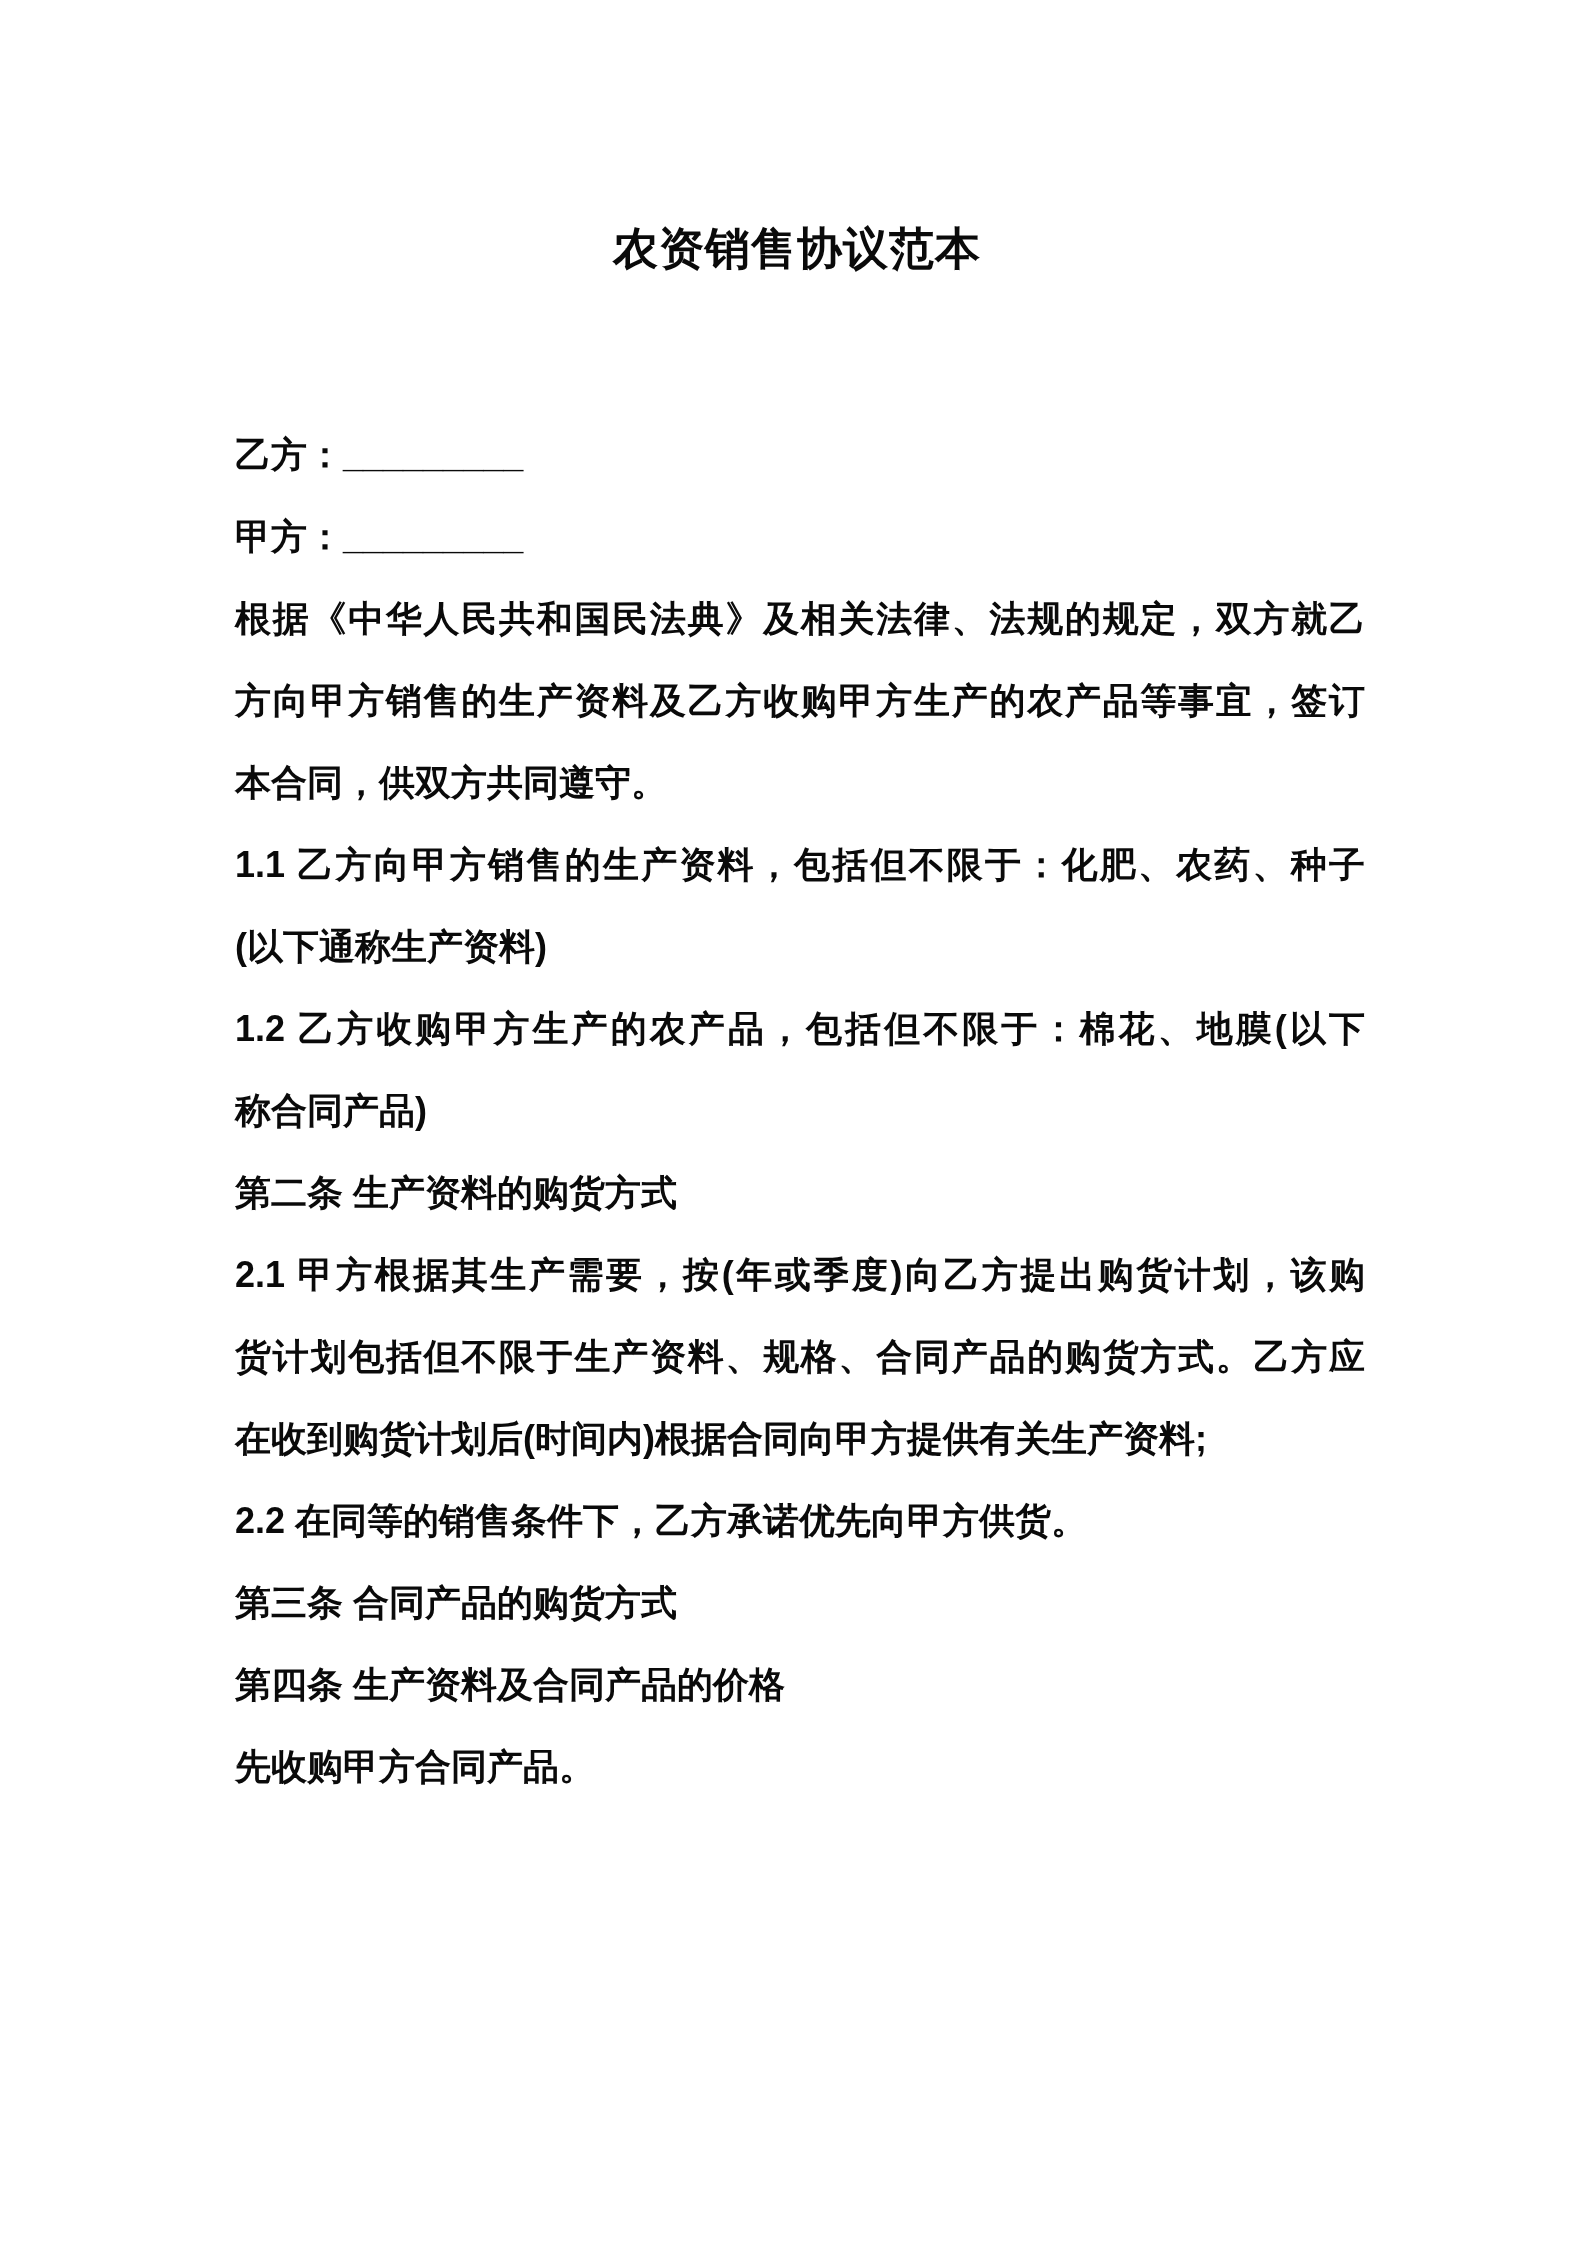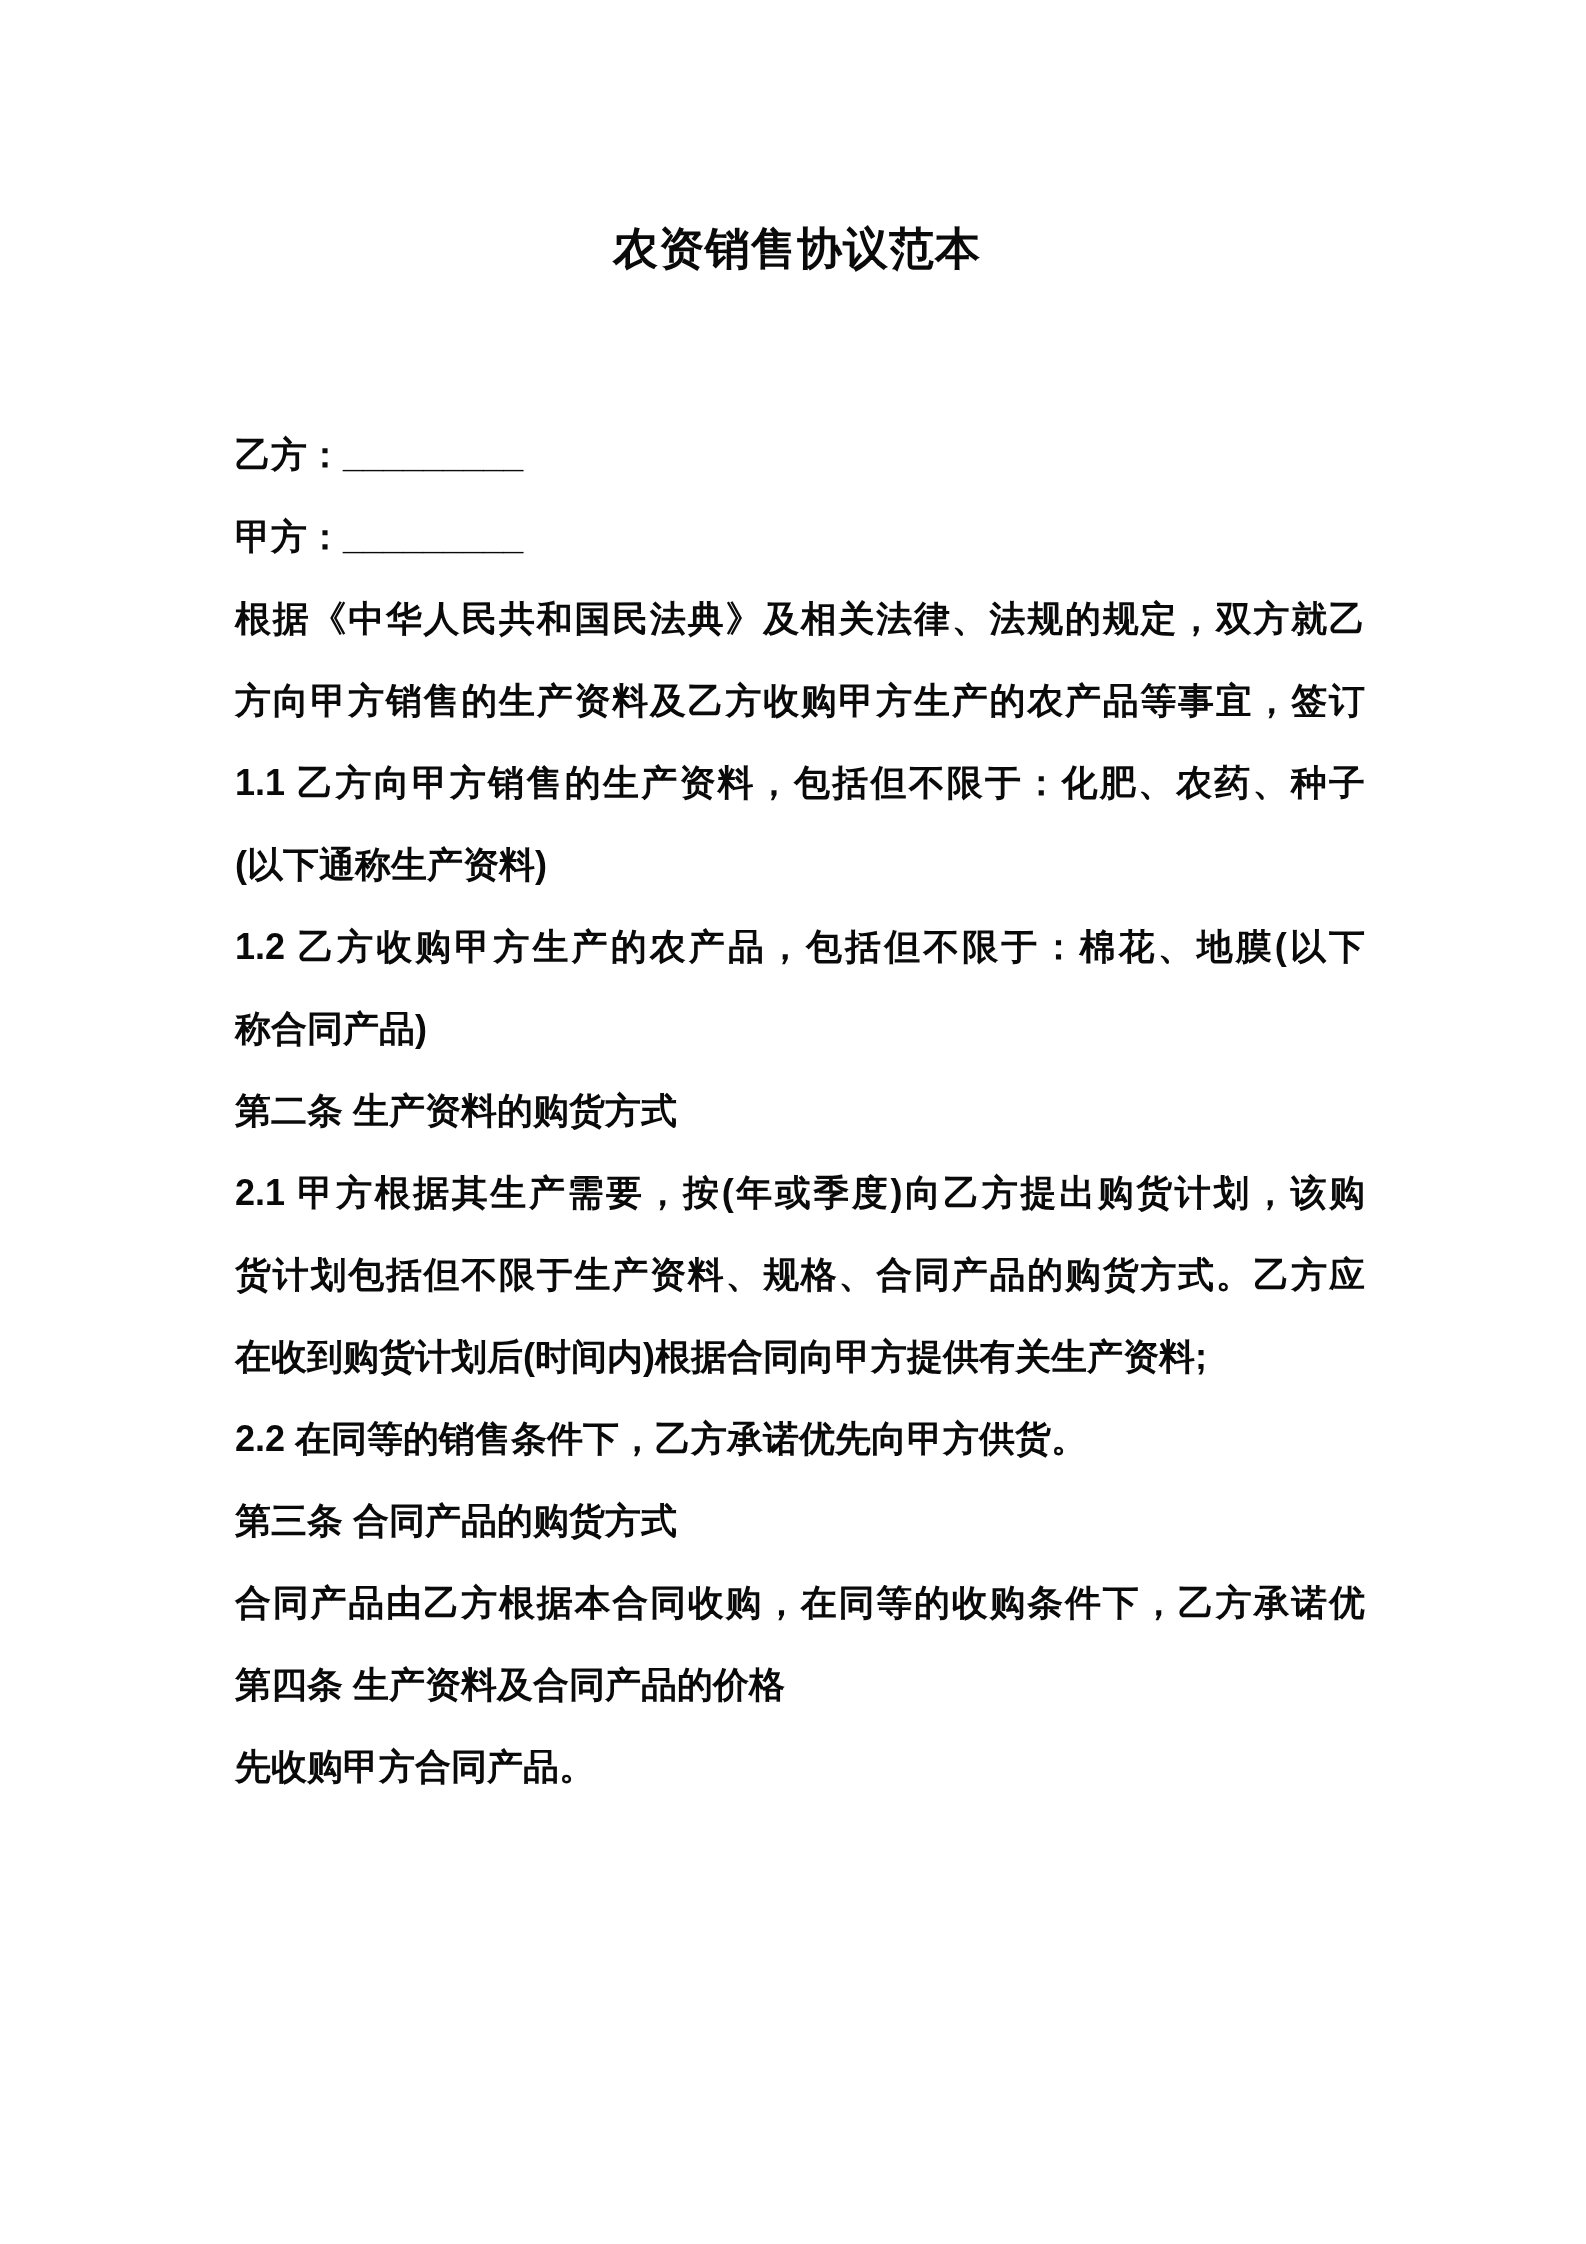--- a/index.html
+++ b/index.html
@@ -58,20 +58,21 @@
   <div class="doc-body">
 
     <div class="line">乙方：_________</div>
 
     <div class="line">甲方：_________</div>
 
     <div class="line justify">根据《中华人民共和国民法典》及相关法律、法规的规定，双方就乙</div>
 
     <div class="line justify">方向甲方销售的生产资料及乙方收购甲方生产的农产品等事宜，签订</div>
 
+    <div class="line">本合同，供双方共同遵守。</div>
 
 
     <div class="line justify">1.1 乙方向甲方销售的生产资料，包括但不限于：化肥、农药、种子</div>
 
     <div class="line">(以下通称生产资料)</div>
 
     <div class="line justify">1.2 乙方收购甲方生产的农产品，包括但不限于：棉花、地膜(以下</div>
 
     <div class="line">称合同产品)</div>
 
@@ -80,20 +81,19 @@
     <div class="line justify">2.1 甲方根据其生产需要，按(年或季度)向乙方提出购货计划，该购</div>
 
     <div class="line justify">货计划包括但不限于生产资料、规格、合同产品的购货方式。乙方应</div>
 
     <div class="line">在收到购货计划后(时间内)根据合同向甲方提供有关生产资料;</div>
 
     <div class="line">2.2 在同等的销售条件下，乙方承诺优先向甲方供货。</div>
 
     <div class="line">第三条 合同产品的购货方式</div>
 
-    <div class="line justify">合同产品由乙方根据本合同收购，在同等的收购条件下，乙方承诺优</div>
 
     <div class="line">第四条 生产资料及合同产品的价格</div>
 
     <div class="line">先收购甲方合同产品。</div>
 
   </div>
 </div>
 
 </body></html>

